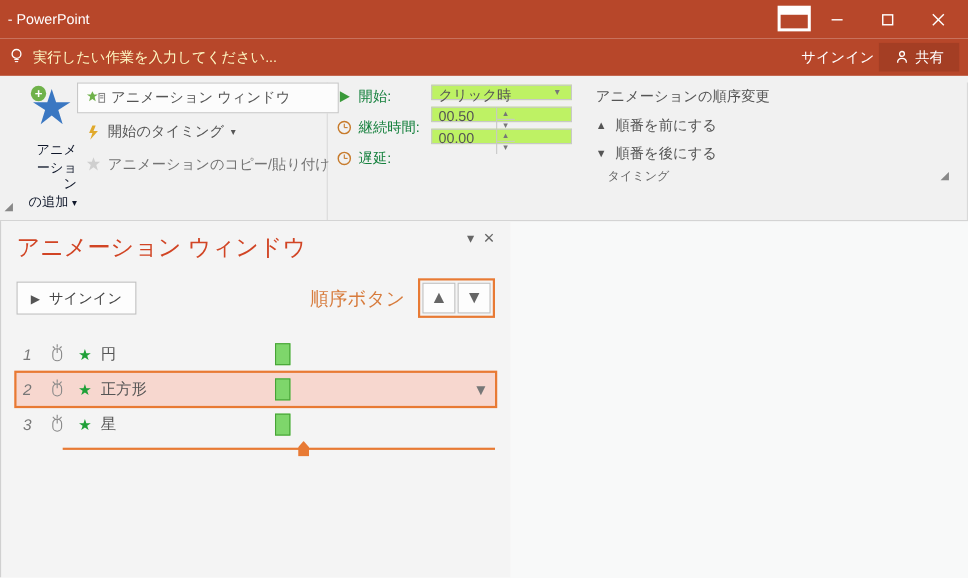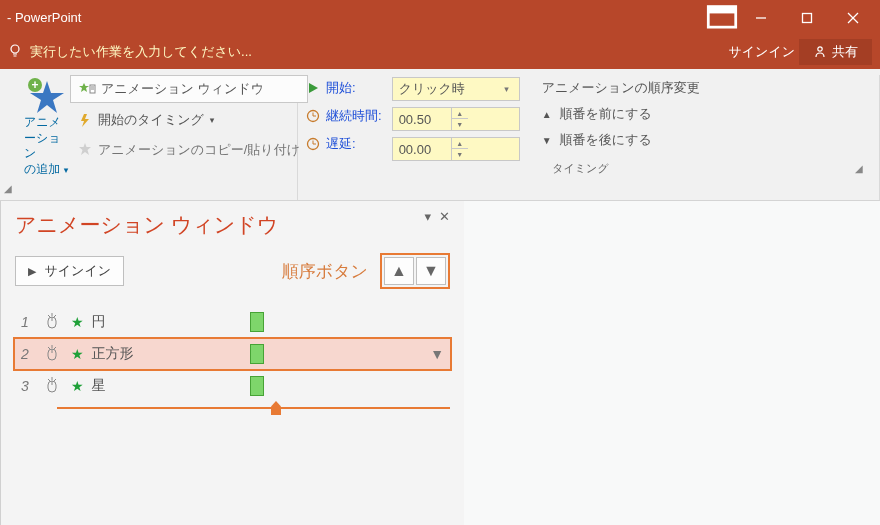--- a/index.html
+++ b/index.html
@@ -12,30 +12,30 @@
 .tellme-bar{height:34px;background:#b7472a;display:flex;align-items:center;color:#fff;padding:0 8px}
 .tellme-bar .bulb{margin-right:8px}
 .tellme-bar .tellme{flex:1;font-size:13px;color:#fef9c3}
 .tellme-bar .signin{font-size:13px;margin-right:4px}
 .tellme-bar .share{display:flex;align-items:center;font-size:13px;padding:4px 14px;background:#a43e24}
 .ribbon{height:132px;background:#f1f1f1;border-bottom:1px solid #d4d4d4;display:flex;padding-top:6px}
 .rgroup{display:flex;flex-direction:column;border-right:1px solid #d9d9d9;padding:0 8px}
 .rgroup .label{font-size:11px;color:#666;text-align:center;margin-top:auto;padding-bottom:4px}
 .addanim{width:98px;display:flex;flex-direction:column;align-items:center;padding-top:4px}
 .addanim .staricon{position:relative;width:46px;height:36px}
-.addanim .text{font-size:12px;text-align:left;line-height:1.3;margin-top:0;color:#0369a1}
+.addanim .text{font-size:12px;text-align:right;line-height:1.3;margin-top:14px;color:#0f172a}
 .advcol{display:flex;flex-direction:column;gap:4px}
 .rbtn{display:flex;align-items:center;gap:6px;padding:4px 8px;font-size:13px;color:#555;white-space:nowrap}
 .rbtn.boxed{border:1px solid #c8c8c8;background:#fcfcfc}
 .rbtn.disabled{color:#737373}
 .timing{display:flex;gap:10px}
 .timing-labels{display:flex;flex-direction:column;gap:10px;padding-top:4px}
 .timing-values{display:flex;flex-direction:column;gap:6px;padding-top:2px}
-.trow{display:flex;align-items:center;gap:6px;font-size:13px;color:#1d4ed8}
-.spin-field{display:flex;align-items:center;border:1px solid #c8c8c8;background:#fef9c3;height:24px}
+.trow{display:flex;align-items:center;gap:6px;font-size:13px;color:#15803d}
+.spin-field{display:flex;align-items:flex-start;border:1px solid #c8c8c8;background:#bef264;height:14px}
 .spin-field .val{width:58px;padding:0 6px;font-size:13px;color:#555}
 .spin-field .spins{display:flex;flex-direction:column;border-left:1px solid #c8c8c8}
 .spin-field .spins span{width:16px;height:11px;display:flex;align-items:center;justify-content:center;font-size:7px;color:#777;border-bottom:1px solid #c8c8c8}
 .spin-field .spins span:last-child{border-bottom:none}
 .reorder{padding:0 12px}
 .reorder .hdr{font-size:13px;color:#555;padding:4px 0}
 .reorder .rb{display:flex;align-items:center;gap:8px;font-size:13px;color:#555;padding:4px 0}
 .dialog-launcher{width:16px;align-self:flex-end;color:#888;font-size:10px;padding-bottom:6px;padding-right:4px}
 .workspace{display:flex;height:324px}
 .canvas-area{flex:1;background:#e9eae9;padding:40px 0 0 0;position:relative}

